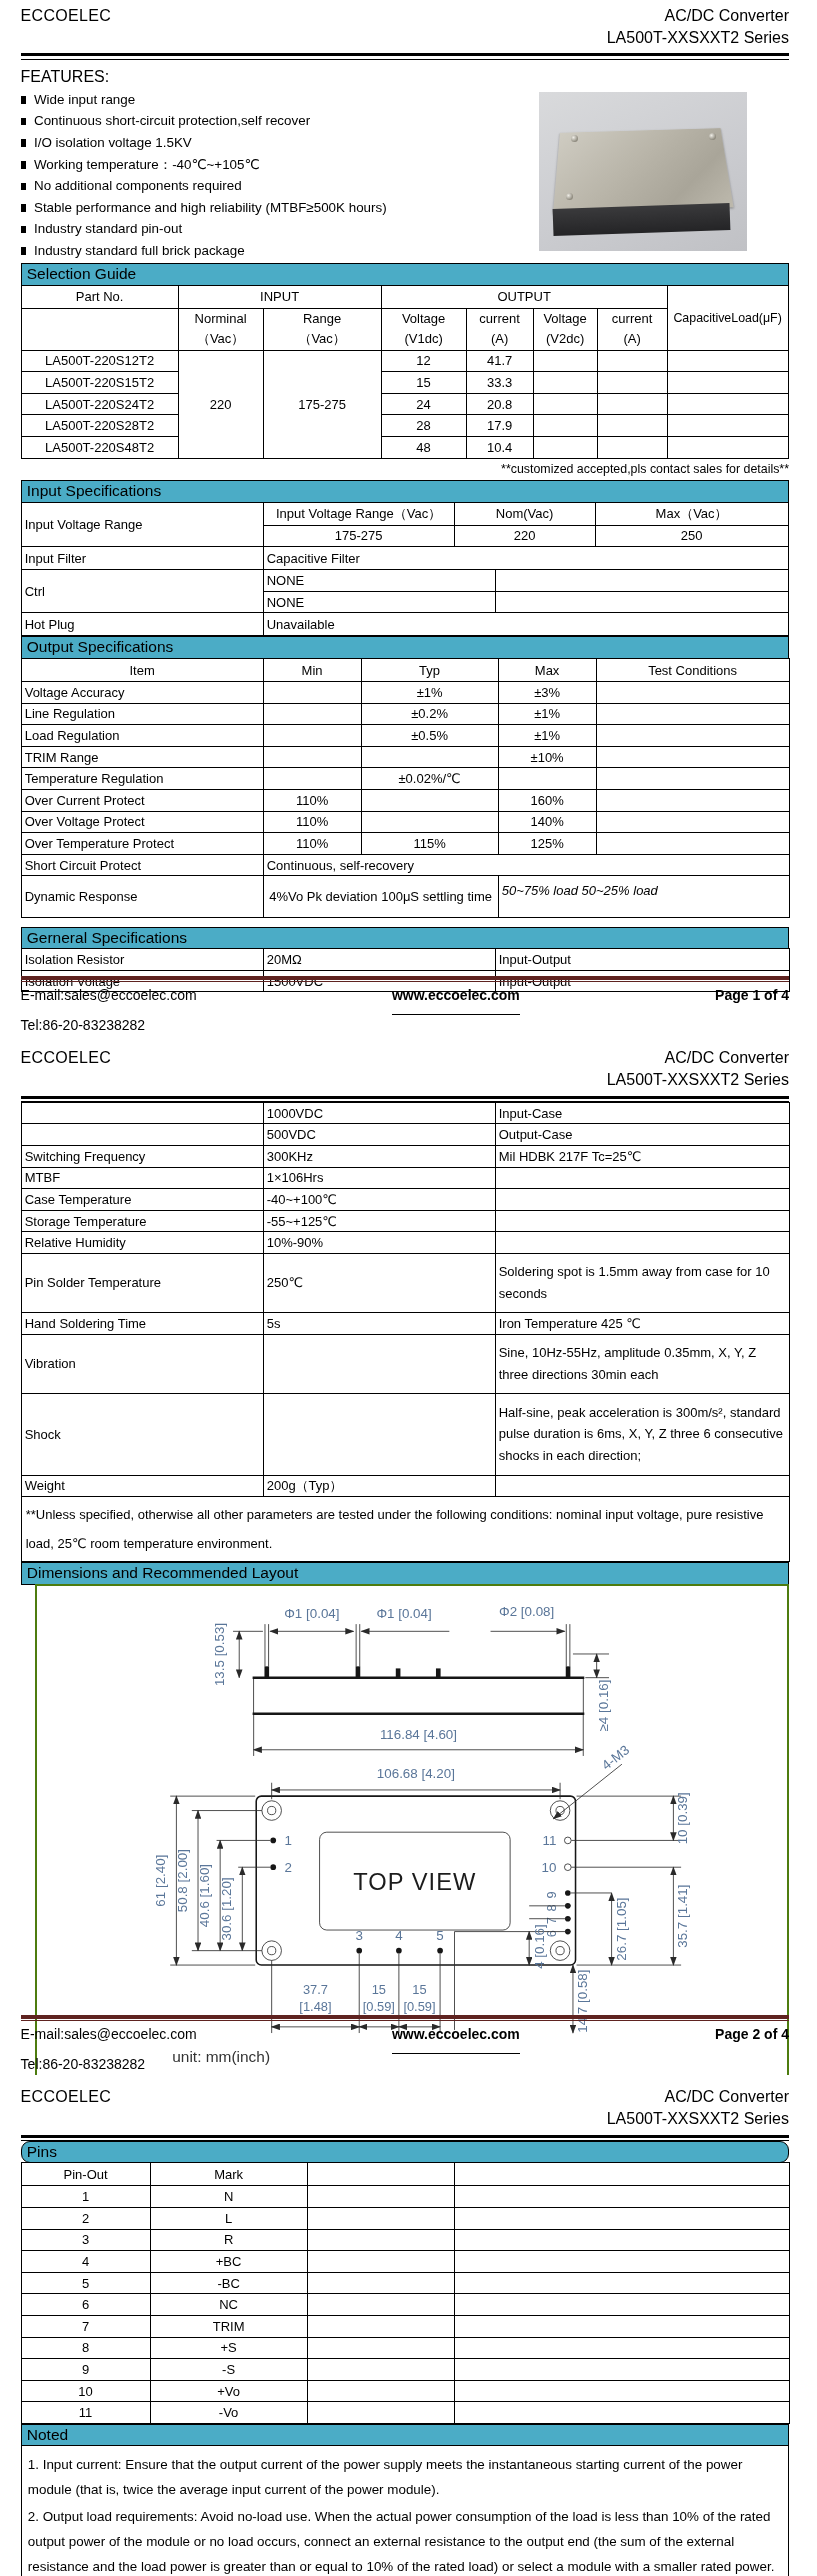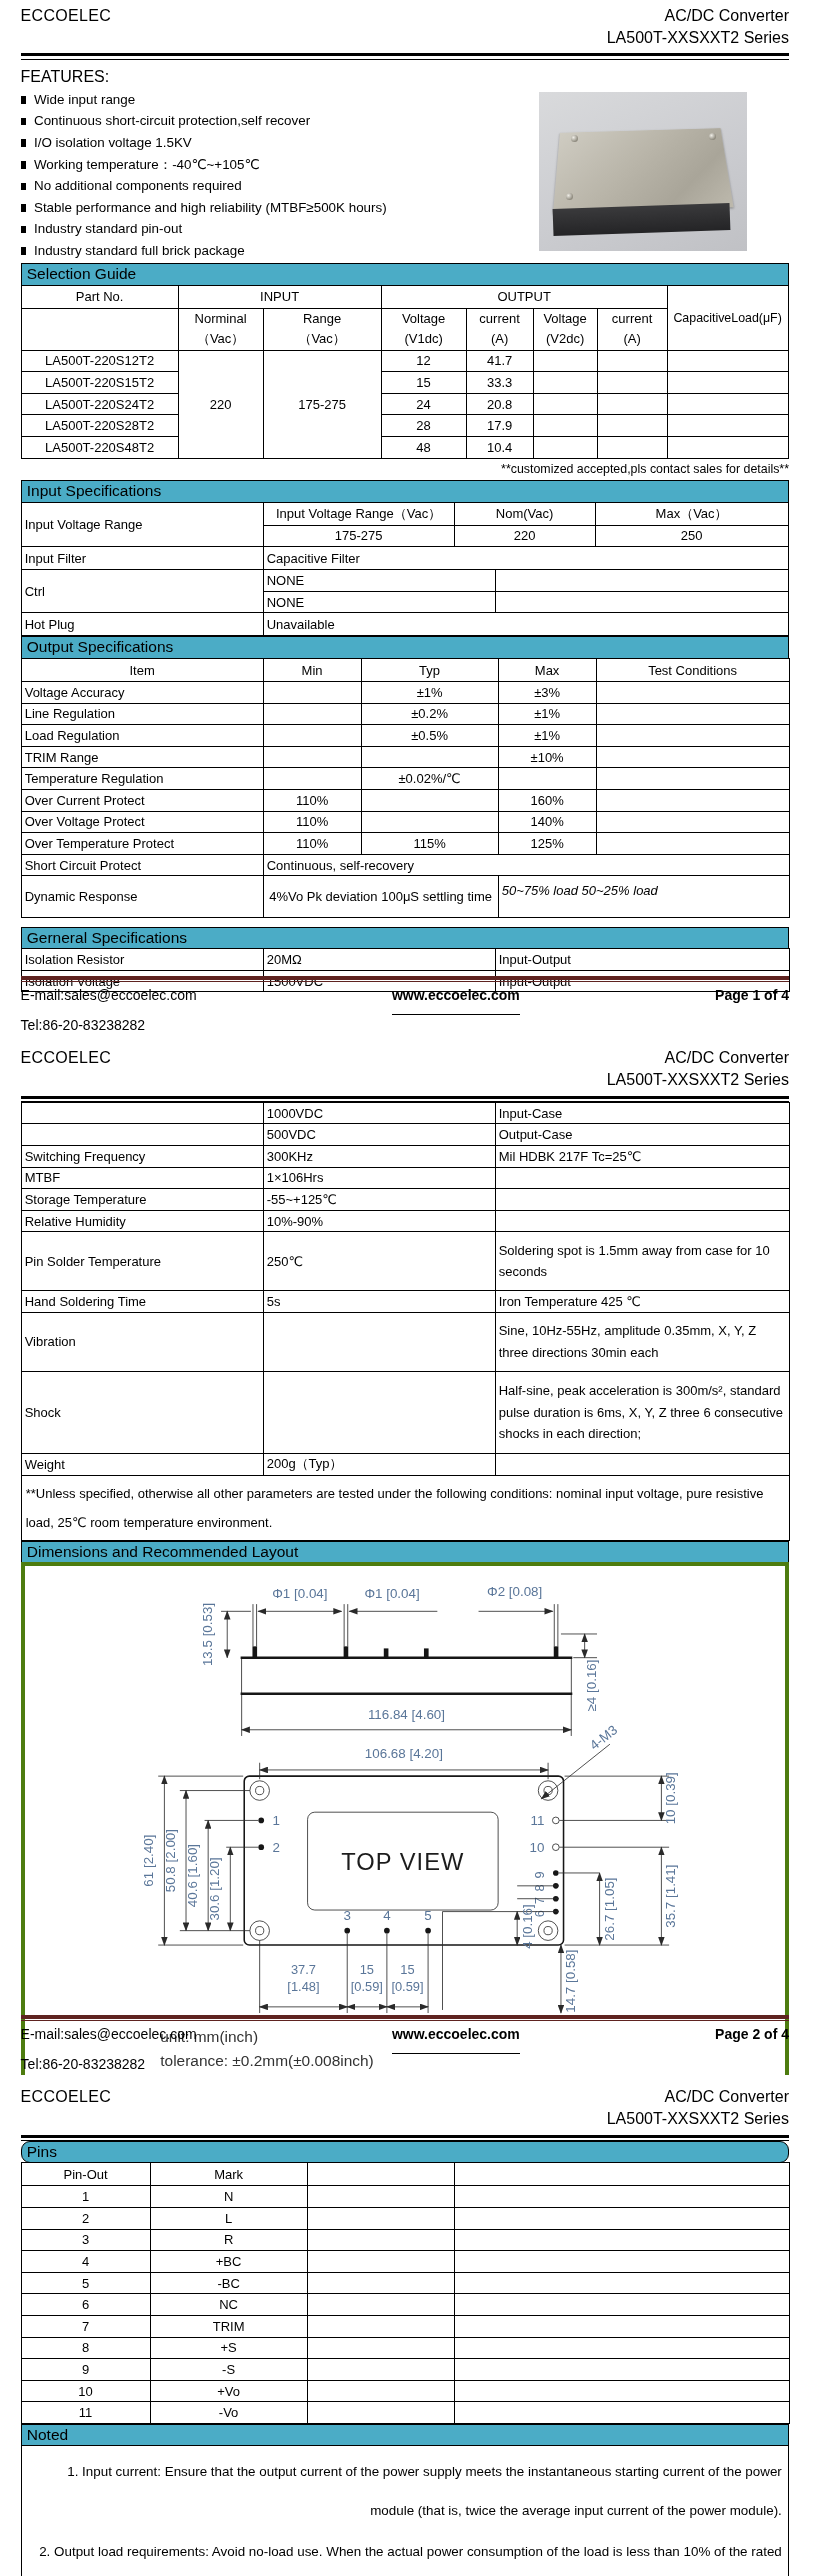--- a/index.html
+++ b/index.html
@@ -42,30 +42,30 @@
 
   .sg-note{font-size:12.4px;text-align:right;height:21.6px;line-height:21.6px;}
 
   .twolines{line-height:19.6px;}
   .bigcell{line-height:21.6px;padding-top:3.1px !important;padding-bottom:3.1px !important;vertical-align:middle;}
 
   
   .unote{line-height:29px;font-size:13.4px;padding:3.1px 4.1px !important;text-align:left;}
 
   
-  .drawbox{border:4px solid #4d7c0f;margin-top:-1px;height:516px;position:relative;}
+  .drawbox{border:2px solid #4d7c0f;margin-top:-1px;height:516px;position:relative;margin-left:14px;}
   .dim{fill:#5a7699;font-size:26px;}
   .dimsm{fill:#5a7699;font-size:25px;}
   .dln{stroke:#2a2a2a;stroke-width:1.6;fill:none;}
   .thick{stroke:#161616;stroke-width:5;fill:none;}
   .med{stroke:#161616;stroke-width:3;fill:#fff;}
 
   
   .notesbox{border:1px solid #000;margin-top:-1px;padding:5.2px 6.2px;font-size:13.4px;}
-  .notesbox p{margin:0 0 2.1px 0;line-height:39px;text-align:right;}
+  .notesbox p{margin:0 0 2.1px 0;line-height:25px;}
 
   
   .pf{position:absolute;left:20.6px;right:29px;bottom:3.1px;}
   .fbar{height:1.5px;border-top:4.6px solid #5f2320;border-bottom:1.5px solid #5f2320;}
   .fline{display:flex;justify-content:space-between;align-items:baseline;margin-top:4.6px;font-size:14px;}
   .fsite{font-weight:700;border-bottom:1.5px solid #000;padding-bottom:11px;}
   .ftel{font-size:14px;margin-top:2.1px;}
   .fpage{font-weight:700;}
 </style>
 </head>
@@ -386,20 +386,25 @@
           <td class="l">Switching Frequency</td>
           <td class="l">300KHz</td>
           <td class="l">Mil HDBK 217F Tc=25℃</td>
         </tr>
     <tr class="r42">
           <td class="l">MTBF</td>
           <td class="l">1×106Hrs</td>
           <td class="l"></td>
         </tr>
     <tr class="r42">
+          <td class="l">Case Temperature</td>
+          <td class="l">-40~+100℃</td>
+          <td class="l"></td>
+        </tr>
+    <tr class="r42">
           <td class="l">Storage Temperature</td>
           <td class="l">-55~+125℃</td>
           <td class="l"></td>
         </tr>
     <tr class="r42">
           <td class="l">Relative Humidity</td>
           <td class="l">10%-90%</td>
           <td class="l"></td>
         </tr>
     <tr>

